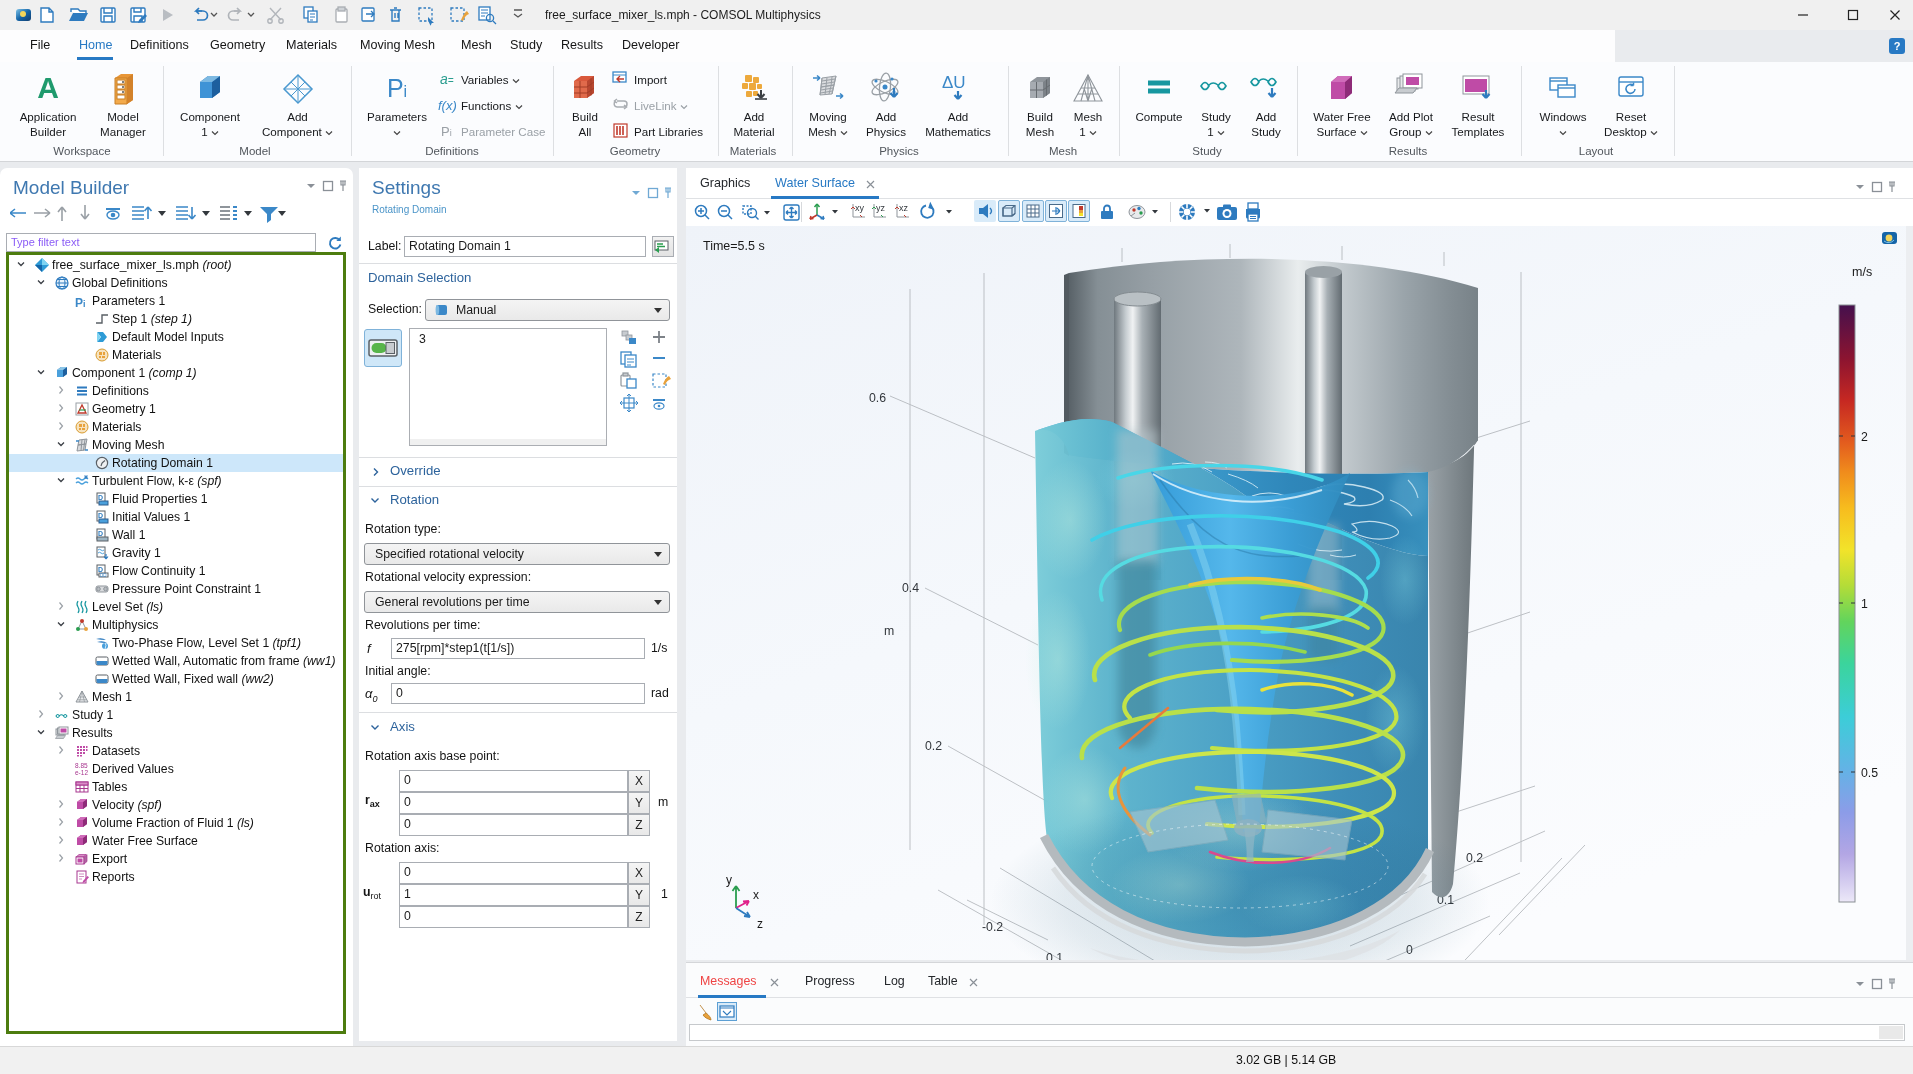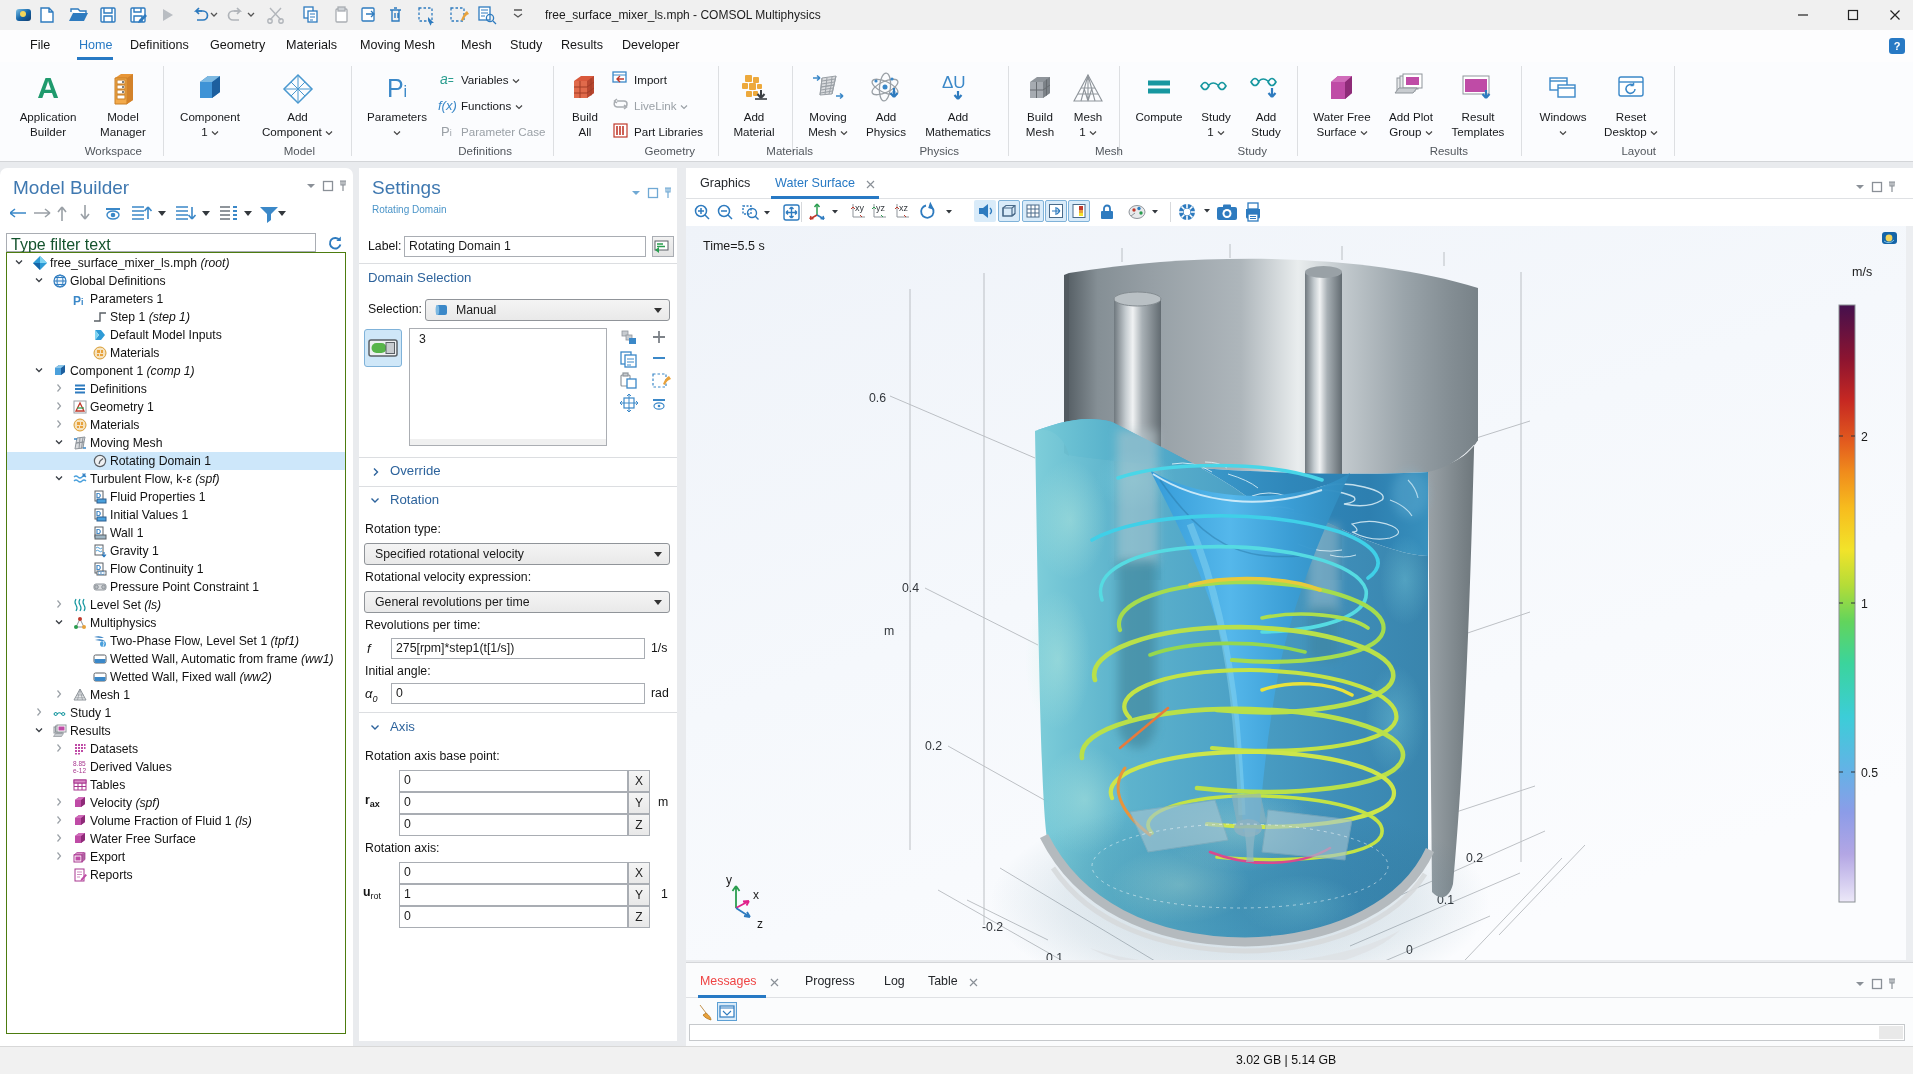--- a/index.html
+++ b/index.html
@@ -6,48 +6,48 @@
 html,body { width:1913px; height:1074px; overflow:hidden; }
 body { font-family:"Liberation Sans", sans-serif; background:#e9ebee; position:relative; font-size:12px; color:#1a1a1a; }
 .abs { position:absolute; }
 
 
 #titlebar { left:0; top:0; width:1913px; height:30px; background:#f0f0f0; }
 #wintitle { position:absolute; left:545px; top:8px; font-size:12px; color:#1c1c1c; }
 .winctl { position:absolute; top:0; width:46px; height:30px; color:#222; text-align:center; line-height:30px; font-size:13px; }
 
 
-#menubar { left:0; top:30px; width:1913px; height:32px; background:#fdfdfe; }
+#menubar { left:0; top:30px; width:1615px; height:32px; background:#fdfdfe; }
 .mitem { position:absolute; top:8px; font-size:12.6px; color:#151515; }
 .mitem.active { color:#2779c4; }
 #homeul { position:absolute; left:77px; top:27px; width:36px; height:3px; background:#2779c4; }
 
 
 #ribbon { left:0; top:62px; width:1913px; height:100px; background:#fbfcfe; border-bottom:1px solid #d3d5d8; }
 .rsep { position:absolute; top:4px; width:1px; height:90px; background:#dddfe2; }
-.rlabel { position:absolute; top:83px; font-size:11.5px; color:#51565c; width:120px; text-align:right; }
+.rlabel { position:absolute; top:83px; font-size:11.5px; color:#51565c; width:120px; text-align:center; }
 .rbtn { position:absolute; text-align:center; font-size:11.6px; color:#17191c; line-height:15px; }
 .rbtn .ric { display:block; margin:0 auto 3px auto; }
 .rsmall { position:absolute; font-size:11.6px; color:#17191c; }
 .rsmall.gray { color:#9aa0a6; }
 
 
 .panel { background:#fff; }
 .phead { color:#3f78b0; font-size:19px; }
 .sect { color:#2d639c; font-size:13.2px; }
 .inp { position:absolute; background:#fff; border:1px solid #a9adb3; font-size:12.3px; padding:2px 4px; }
 .drop { position:absolute; background:linear-gradient(#f4f4f4,#e9e9e9); border:1px solid #909499; border-radius:3px; font-size:12.3px; }
 .drop .arr { position:absolute; right:7px; top:50%; margin-top:-2px; width:0; height:0; border-left:4px solid transparent; border-right:4px solid transparent; border-top:5px solid #333; }
 .sep { position:absolute; height:1px; background:#dcdee1; }
 .lab { position:absolute; font-size:12.3px; color:#141414; }
 .xyz { position:absolute; width:22px; background:linear-gradient(#f5f5f5,#e8e8e8); border:1px solid #a9adb3; text-align:center; font-size:12px; color:#222; }
 
 
 #mbpanel { left:0; top:168px; width:353px; height:990px;border-radius:7px; }
-#tree { position:absolute; left:6px; top:84px; width:340px; height:782px; border:1px solid #4d7c0f; background:#fff; overflow:hidden; }
+#tree { position:absolute; left:6px; top:84px; width:340px; height:782px; border:3px solid #4d7c0f; background:#fff; overflow:hidden; }
 .trow { position:absolute; height:18px; line-height:18px; font-size:12.2px; white-space:nowrap; color:#111; }
 .trow i { font-style:italic; }
 .trow.sel { background:#cde7fa; width:338px; left:0 !important; padding-left:var(--pl); }
 .tic { position:absolute; top:2px; width:14px; height:14px; }
 .chev { position:absolute; top:3px; width:10px; height:10px; color:#3a3f45; font-size:10px; line-height:10px; }
 
 
 #setpanel { left:359px; top:168px; width:318px; height:873px; }
 
 
@@ -414,21 +414,21 @@
  <g stroke="#8f959b" stroke-width="2">
         <path d="M210 4 h10 M210 8 h10 M210 12 h10 M210 16 h10"></path>
       </g>
       <g stroke="#3b88c8" stroke-width="2">
         <path d="M223 4 h4 M223 8 h4 M223 12 h4 M223 16 h4"></path>
       </g>
       <path d="M234 8 l4 5 4-5z" fill="#33383d"></path>
  <path d="M250 4 h18 l-7 7 v6 l-4 3 v-9 z" fill="#3b88c8"></path>
       <path d="M268 8 l4 5 4-5z" fill="#33383d"></path>
 </svg>
-<div class="inp" style="left:6px;top:65px;width:310px;height:19px;color:#14532d;font-size:16px">Type filter text</div>
+<div class="inp" style="left:6px;top:65px;width:310px;height:19px;color:#8b5cf6;font-size:11px">Type filter text</div>
 <svg class="abs" style="left:326px;top:66px" width="17" height="17" viewBox="0 0 17 17">
       <path d="M13.6 6.2 a5.3 5.3 0 1 0 .8 4.3" stroke="#2e7bbf" stroke-width="1.9" fill="none"></path>
       <path d="M14.8 2.5 v4.5 h-4.5 z" fill="#2e7bbf"></path>
     </svg>
 <div id="tree">
 <div class="trow" style="top:1px;left:0">
         <svg class="chev" style="left:7px" width="10" height="10" viewBox="0 0 10 10">
           <path d="M2 3.5 l3 3 3-3" stroke="#3a3f45" stroke-width="1.3" fill="none"></path>
         </svg>
         <span class="tic" style="left:26px"><svg width="14" height="14" viewBox="0 0 14 14">

